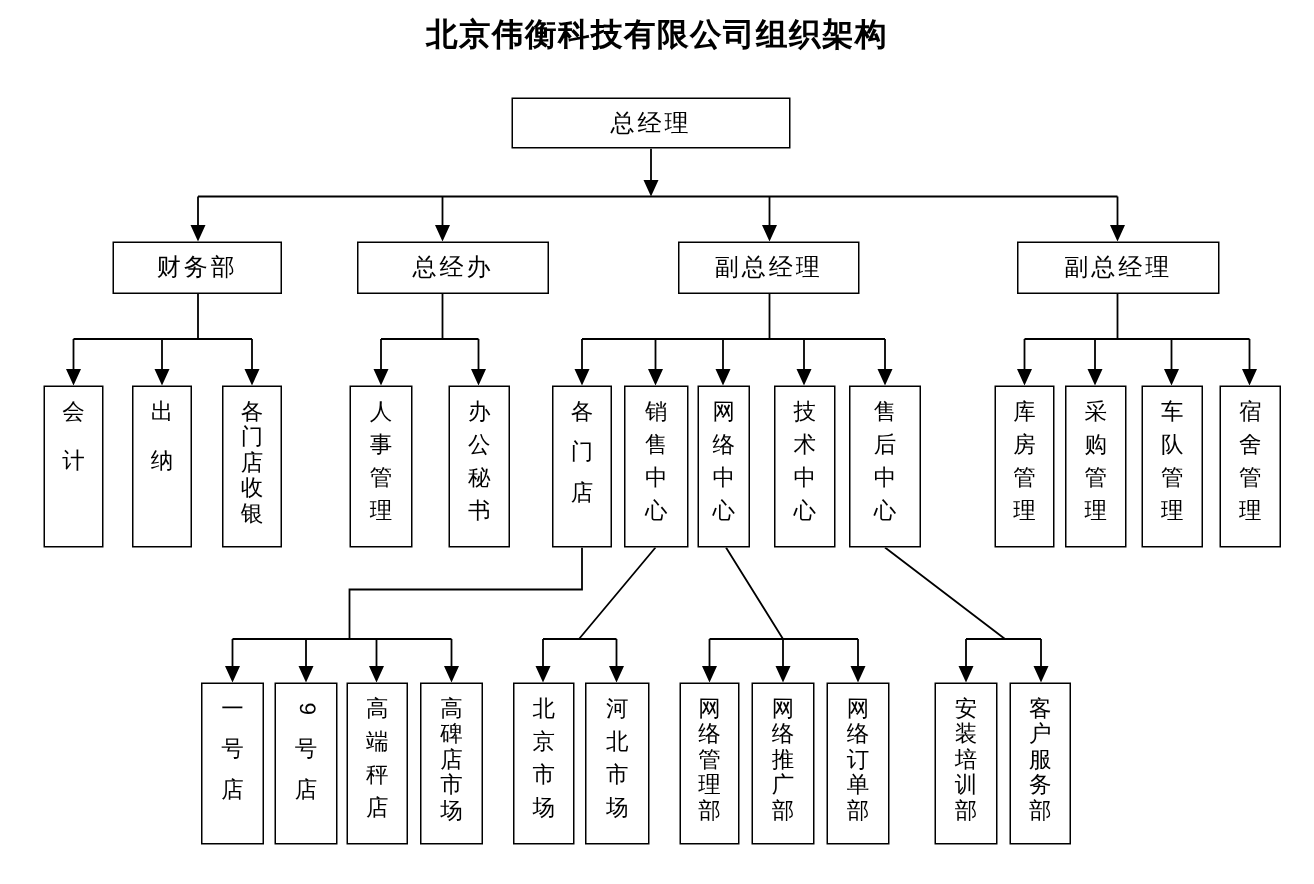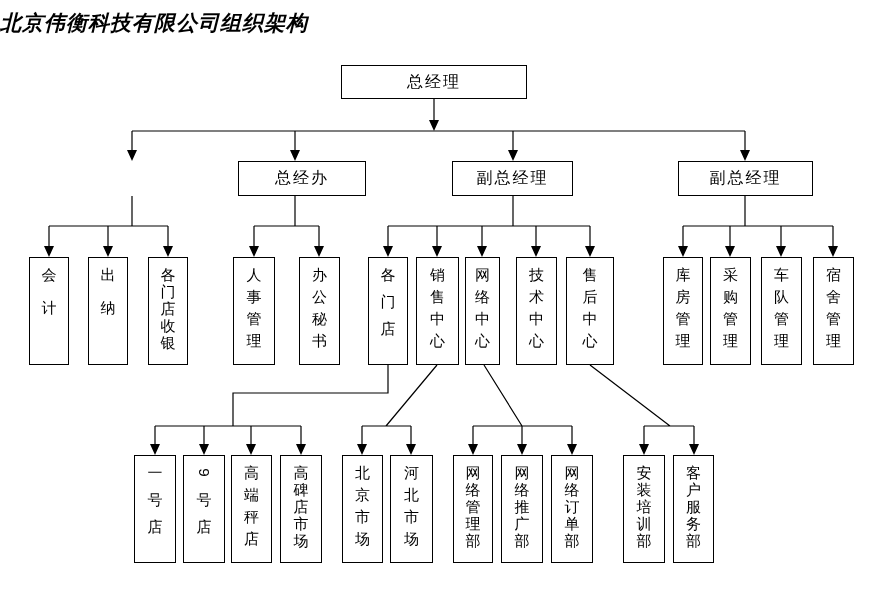--- a/index.html
+++ b/index.html
@@ -1,22 +1,22 @@
 <!DOCTYPE html>
 <html><head>
 <meta charset="utf-8">
 <style>
   html,body{margin:0;padding:0;background:#fff;}
   .page{
     position:relative;width:876px;height:589px;background:#ffffff;
     font-family:"Liberation Sans",sans-serif;color:#000;overflow:hidden;
   }
   .title{
-    position:absolute;top:9px;left:0;width:100%;
-    font-size:21px;font-weight:bold;letter-spacing:1px;margin:0;font-style:italic;
+    position:absolute;top:9px;left:0;width:100%;text-align:center;
+    font-size:21px;font-weight:bold;letter-spacing:1px;margin:0;
   }
   .connectors{position:absolute;left:0;top:0;}
   .box{
     position:absolute;border:1px solid #000;background:#fff;
     box-sizing:border-box;display:flex;justify-content:center;
   }
   .hbox{align-items:center;text-align:right;}
   .hlabel{font-size:16px;letter-spacing:2px;white-space:nowrap;}
   .vbox{align-items:flex-start;padding-top:9px;}
   .vlabel{font-size:15px;line-height:15px;text-align:center;}
@@ -53,20 +53,23 @@
       M150,444h10l-5,11z M199,444h10l-5,11z M246,444h10l-5,11z M296,444h10l-5,11z
       M357,444h10l-5,11z M406,444h10l-5,11z
       M468,444h10l-5,11z M517,444h10l-5,11z M567,444h10l-5,11z
       M639,444h10l-5,11z M689,444h10l-5,11z"></path>
   </svg>
 
   <div class="box hbox" style="left:341px;top:65px;width:186px;height:34px">
     <span class="hlabel">总经理</span>
   </div>
 
+  <div class="box hbox" style="left:75px;top:161px;width:113px;height:35px">
+    <span class="hlabel">财务部</span>
+  </div>
   <div class="box hbox" style="left:238px;top:161px;width:128px;height:35px">
     <span class="hlabel">总经办</span>
   </div>
   <div class="box hbox" style="left:452px;top:161px;width:121px;height:35px">
     <span class="hlabel">副总经理</span>
   </div>
   <div class="box hbox" style="left:678px;top:161px;width:135px;height:35px">
     <span class="hlabel">副总经理</span>
   </div>
 

